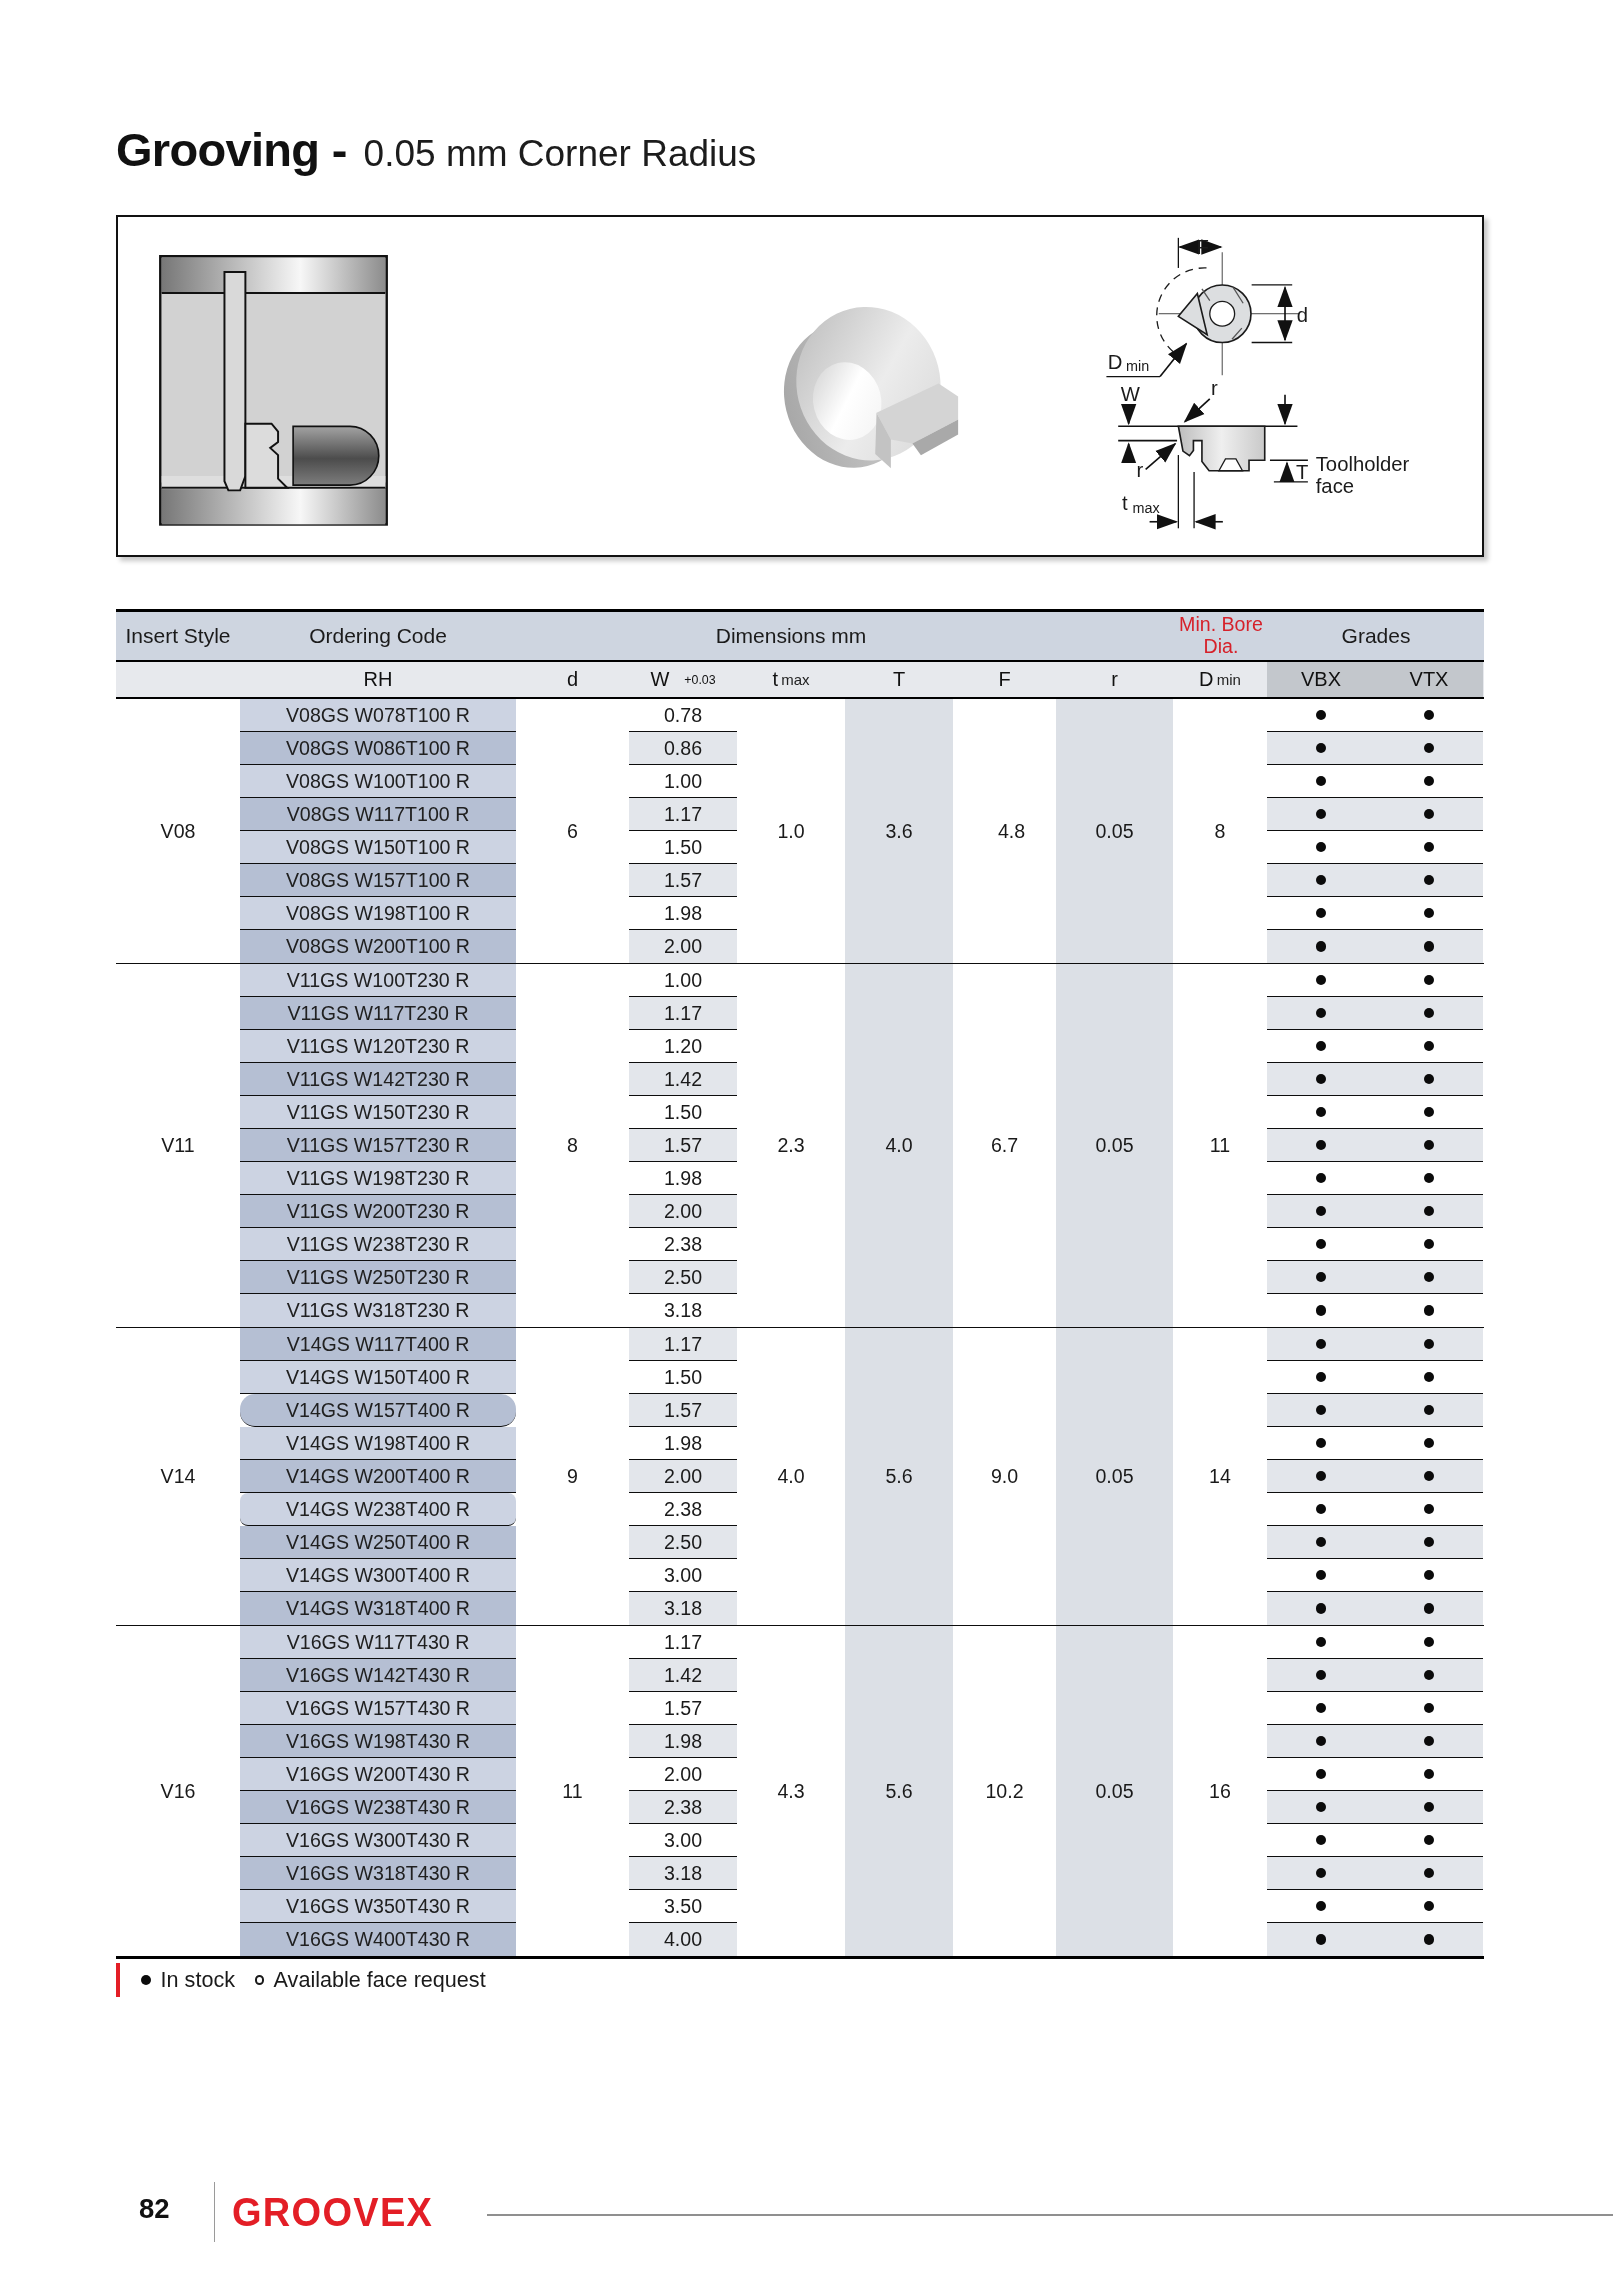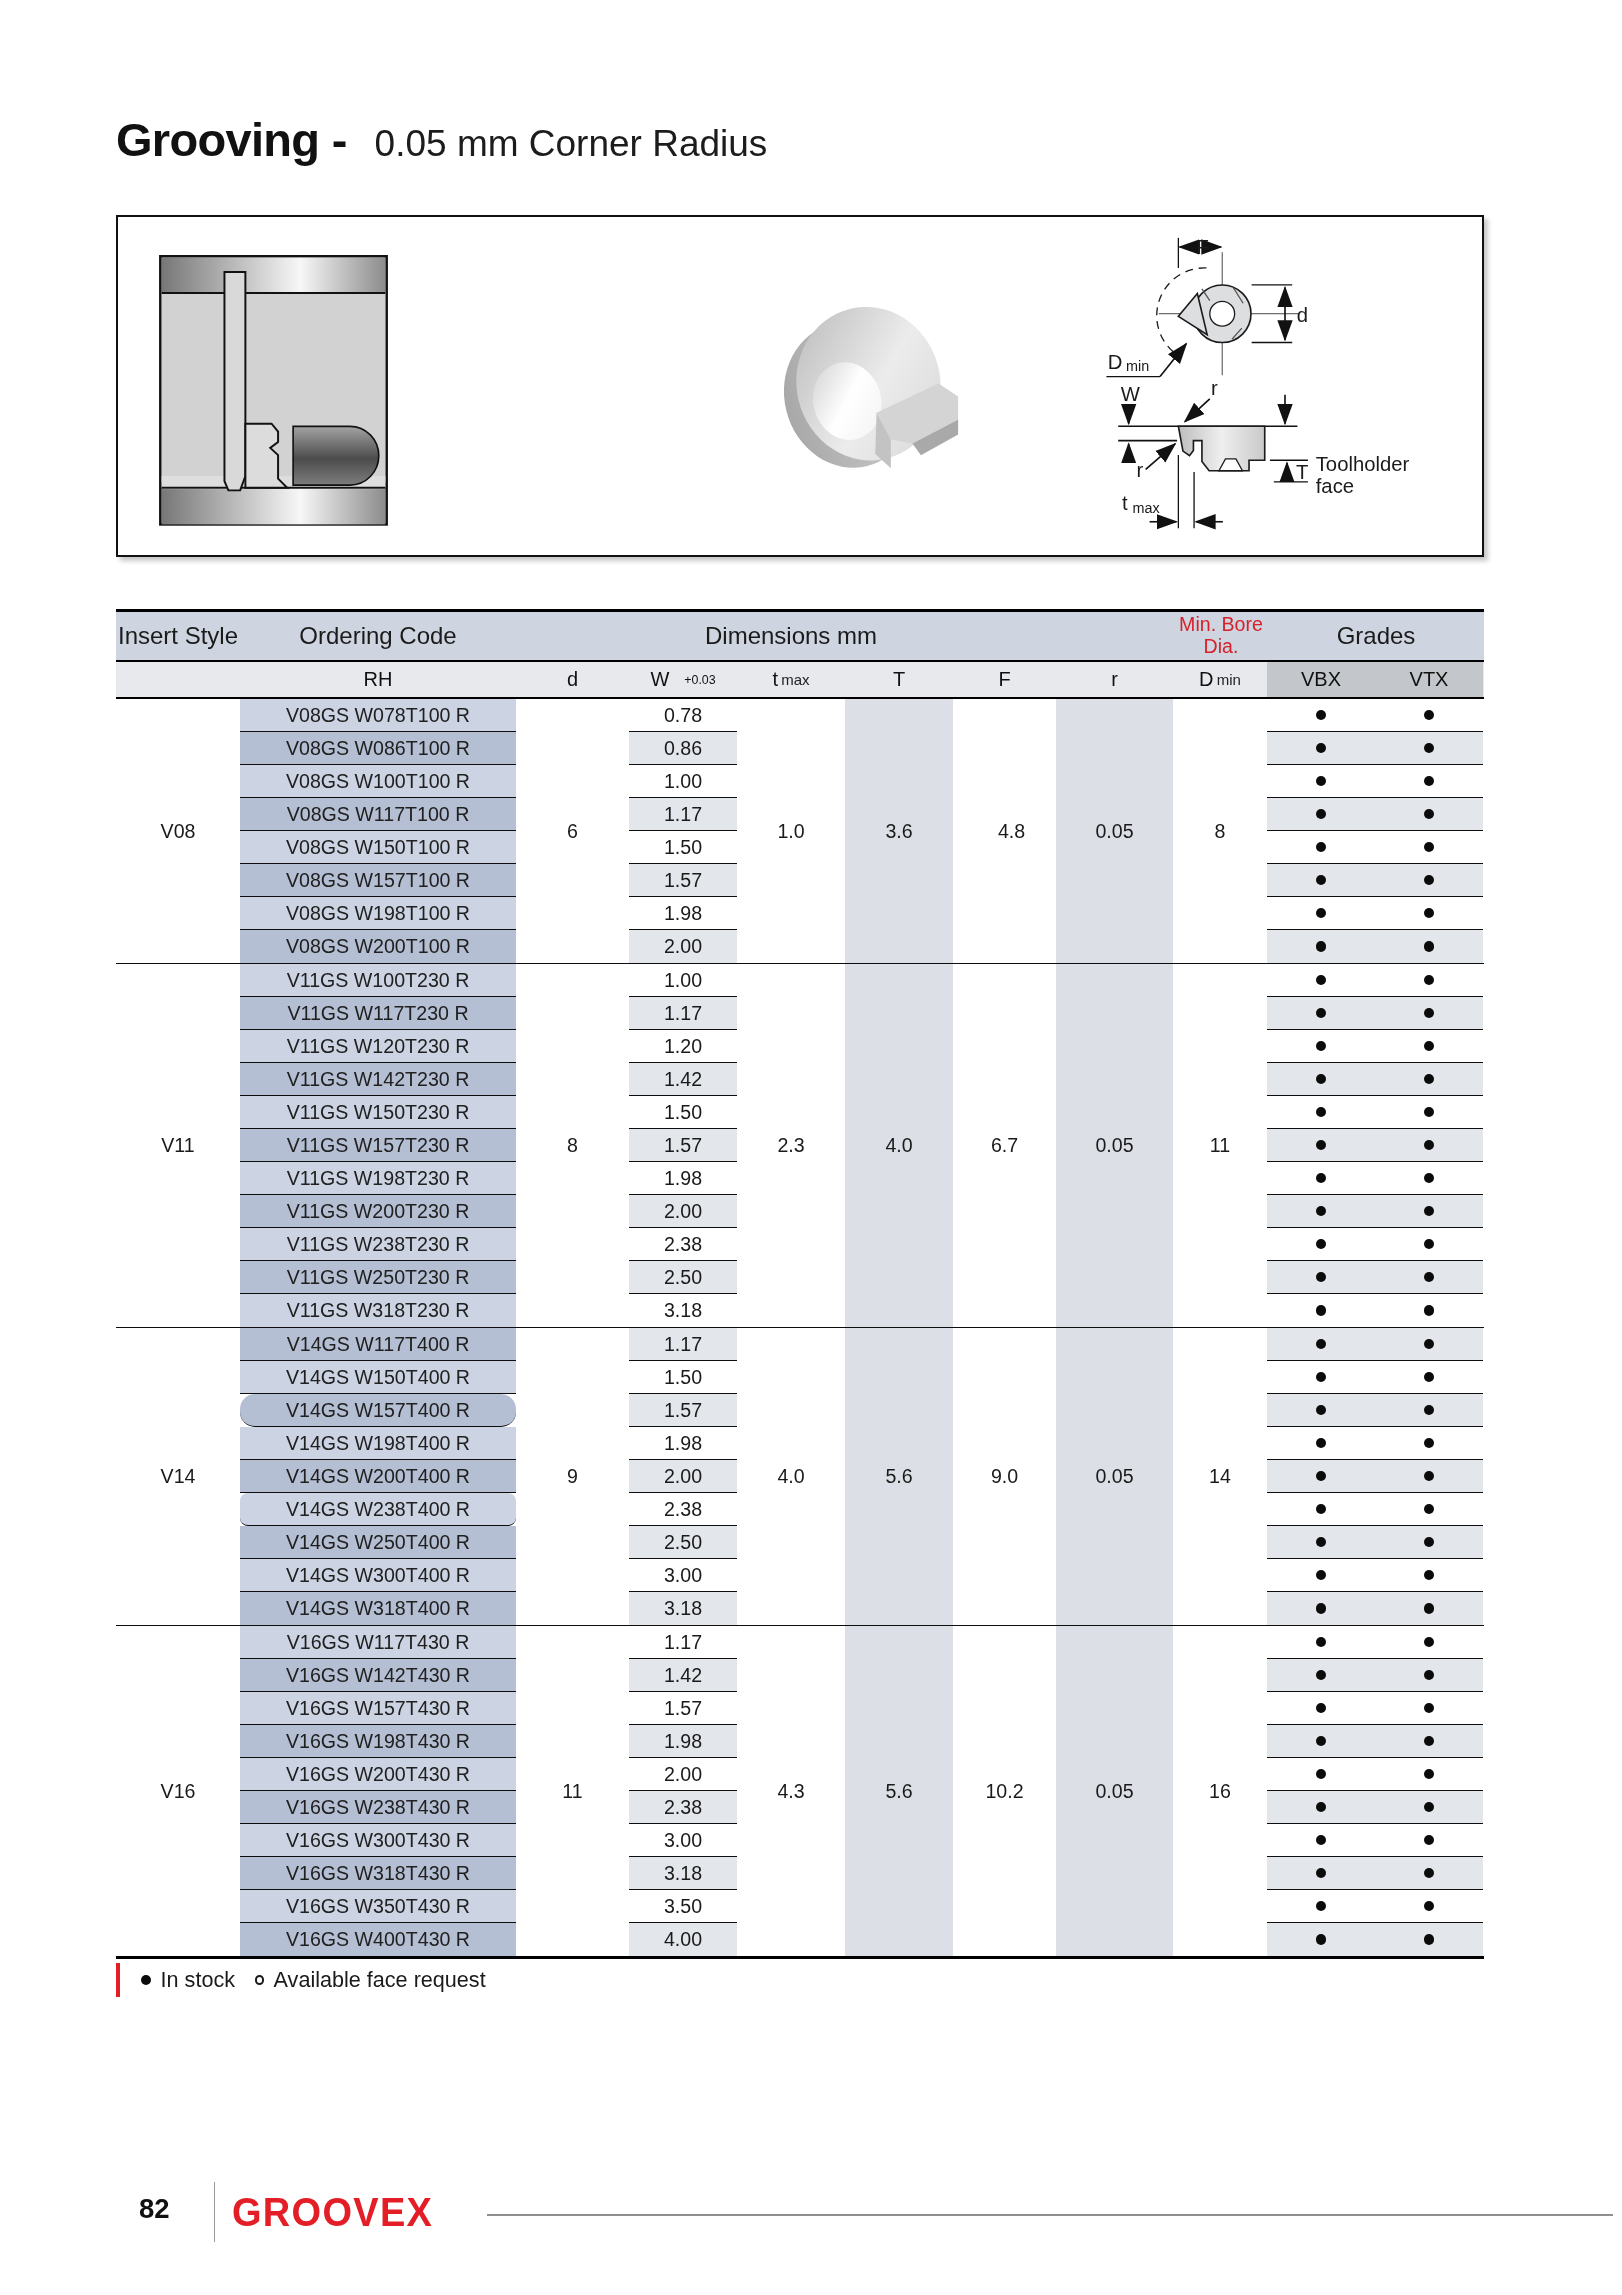--- a/index.html
+++ b/index.html
@@ -1,36 +1,36 @@
 <!DOCTYPE html>
 <html style="--header1: #ced5e0; --header2: #e7e9ed; --grades_header: #c3c7cc; --code_light: #ccd3e2; --code_dark: #b5bfd3; --alt: #e3e6eb; --band: #dce0e6; --red_accent: #d6212a; --brand_red: #e31e26; --rule_gray: #8f8f8f;font-size:10.5px"><head>
 <meta charset="utf-8">
 <style>
   *{box-sizing:border-box;margin:0;padding:0}
   html,body{background:#fff}
   .page{position:relative;width:1623px;height:2295px;background:#fff;overflow:hidden;
         font-family:"Liberation Sans",sans-serif;color:#1a1a1a}
 
   
-  .title{position:absolute;left:116px;top:112px;display:flex;align-items:baseline;gap:28px;white-space:nowrap}
+  .title{position:absolute;left:116px;top:122px;display:flex;align-items:baseline;gap:17px;white-space:nowrap}
   .t-bold{font-size:47px;font-weight:700;letter-spacing:-0.7px;color:#111}
   .t-rest{font-size:37px;font-weight:400;color:#1c1c1c}
 
   
   .figure-box{position:absolute;left:116px;top:215px;width:1368px;height:342px;background:#fff;
               border:2px solid #111;box-shadow:3.9px 3.9px 4.6px rgba(0,0,0,.22)}
   .fig{position:absolute}
   .dimtext{font-size:31px;fill:#1b1b1b}
   .dimsmall{font-size:22px;fill:#1b1b1b}
 
   
   .gtable{position:absolute;left:116px;top:609px;width:1368px;border-top:3.3px solid #000}
   .th1{position:relative;height:50px;background:var(--header1);border-bottom:2.6px solid #000}
   .th1 .lbl{position:absolute;top:0;height:100%;display:flex;flex-direction:column;align-items:center;
-            justify-content:center;transform:translateX(-50%);font-size:24px;color:#1b1b1b;white-space:nowrap}
+            justify-content:center;transform:translateX(-50%);font-size:21px;color:#1b1b1b;white-space:nowrap}
   .th1 .red{color:var(--red_accent);font-size:19.6px;line-height:1.12}
   .th2{display:grid;grid-template-columns:124px 276px 113px 108px 108px 108px 103px 117px 94px 108px 108px;
        height:37px;background:var(--header2);border-bottom:2.6px solid #000;font-size:20px;color:#111}
   .th2 .hc{display:flex;align-items:center;justify-content:center;white-space:nowrap}
   .th2 .gh{background:var(--grades_header)}
   sup.tol{font-size:12.4px;vertical-align:super;margin-left:15px}
   .sub{font-size:15px;margin-left:3.3px;color:#222}
 
   .tbody{border-bottom:3.3px solid #000}
   .grp{display:grid;grid-template-columns:124px 276px 113px 108px 108px 108px 103px 117px 94px 216px;

